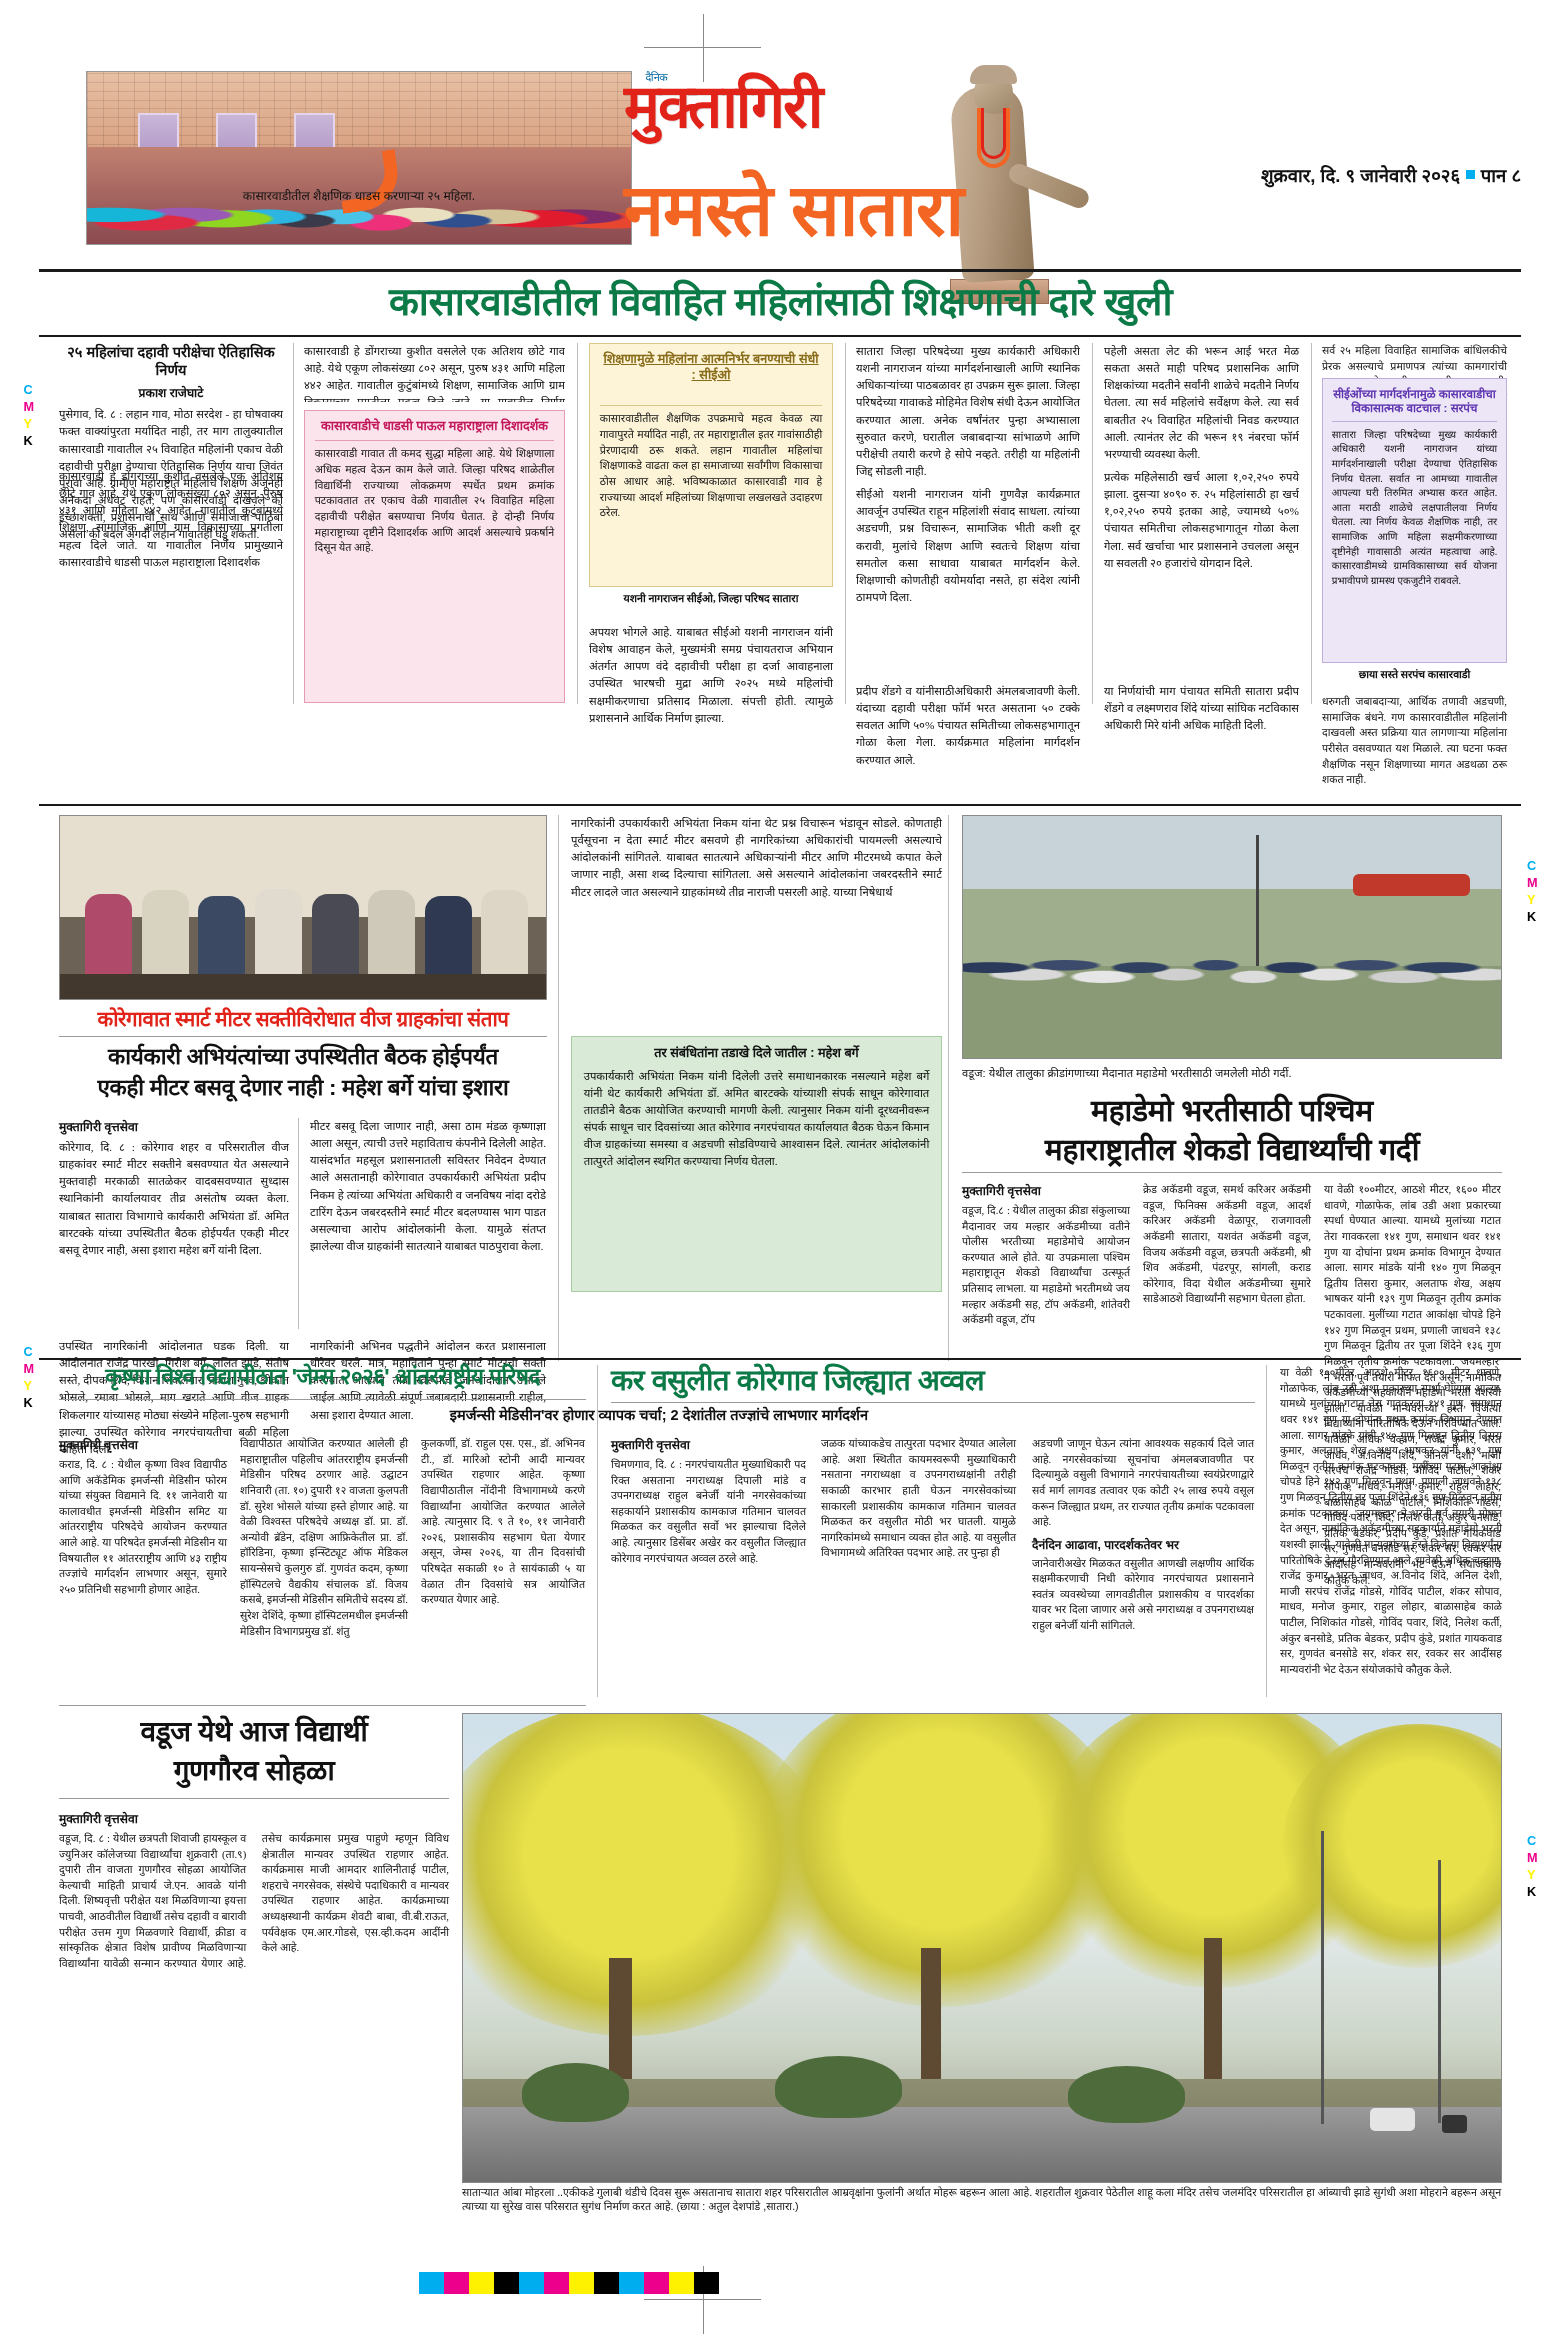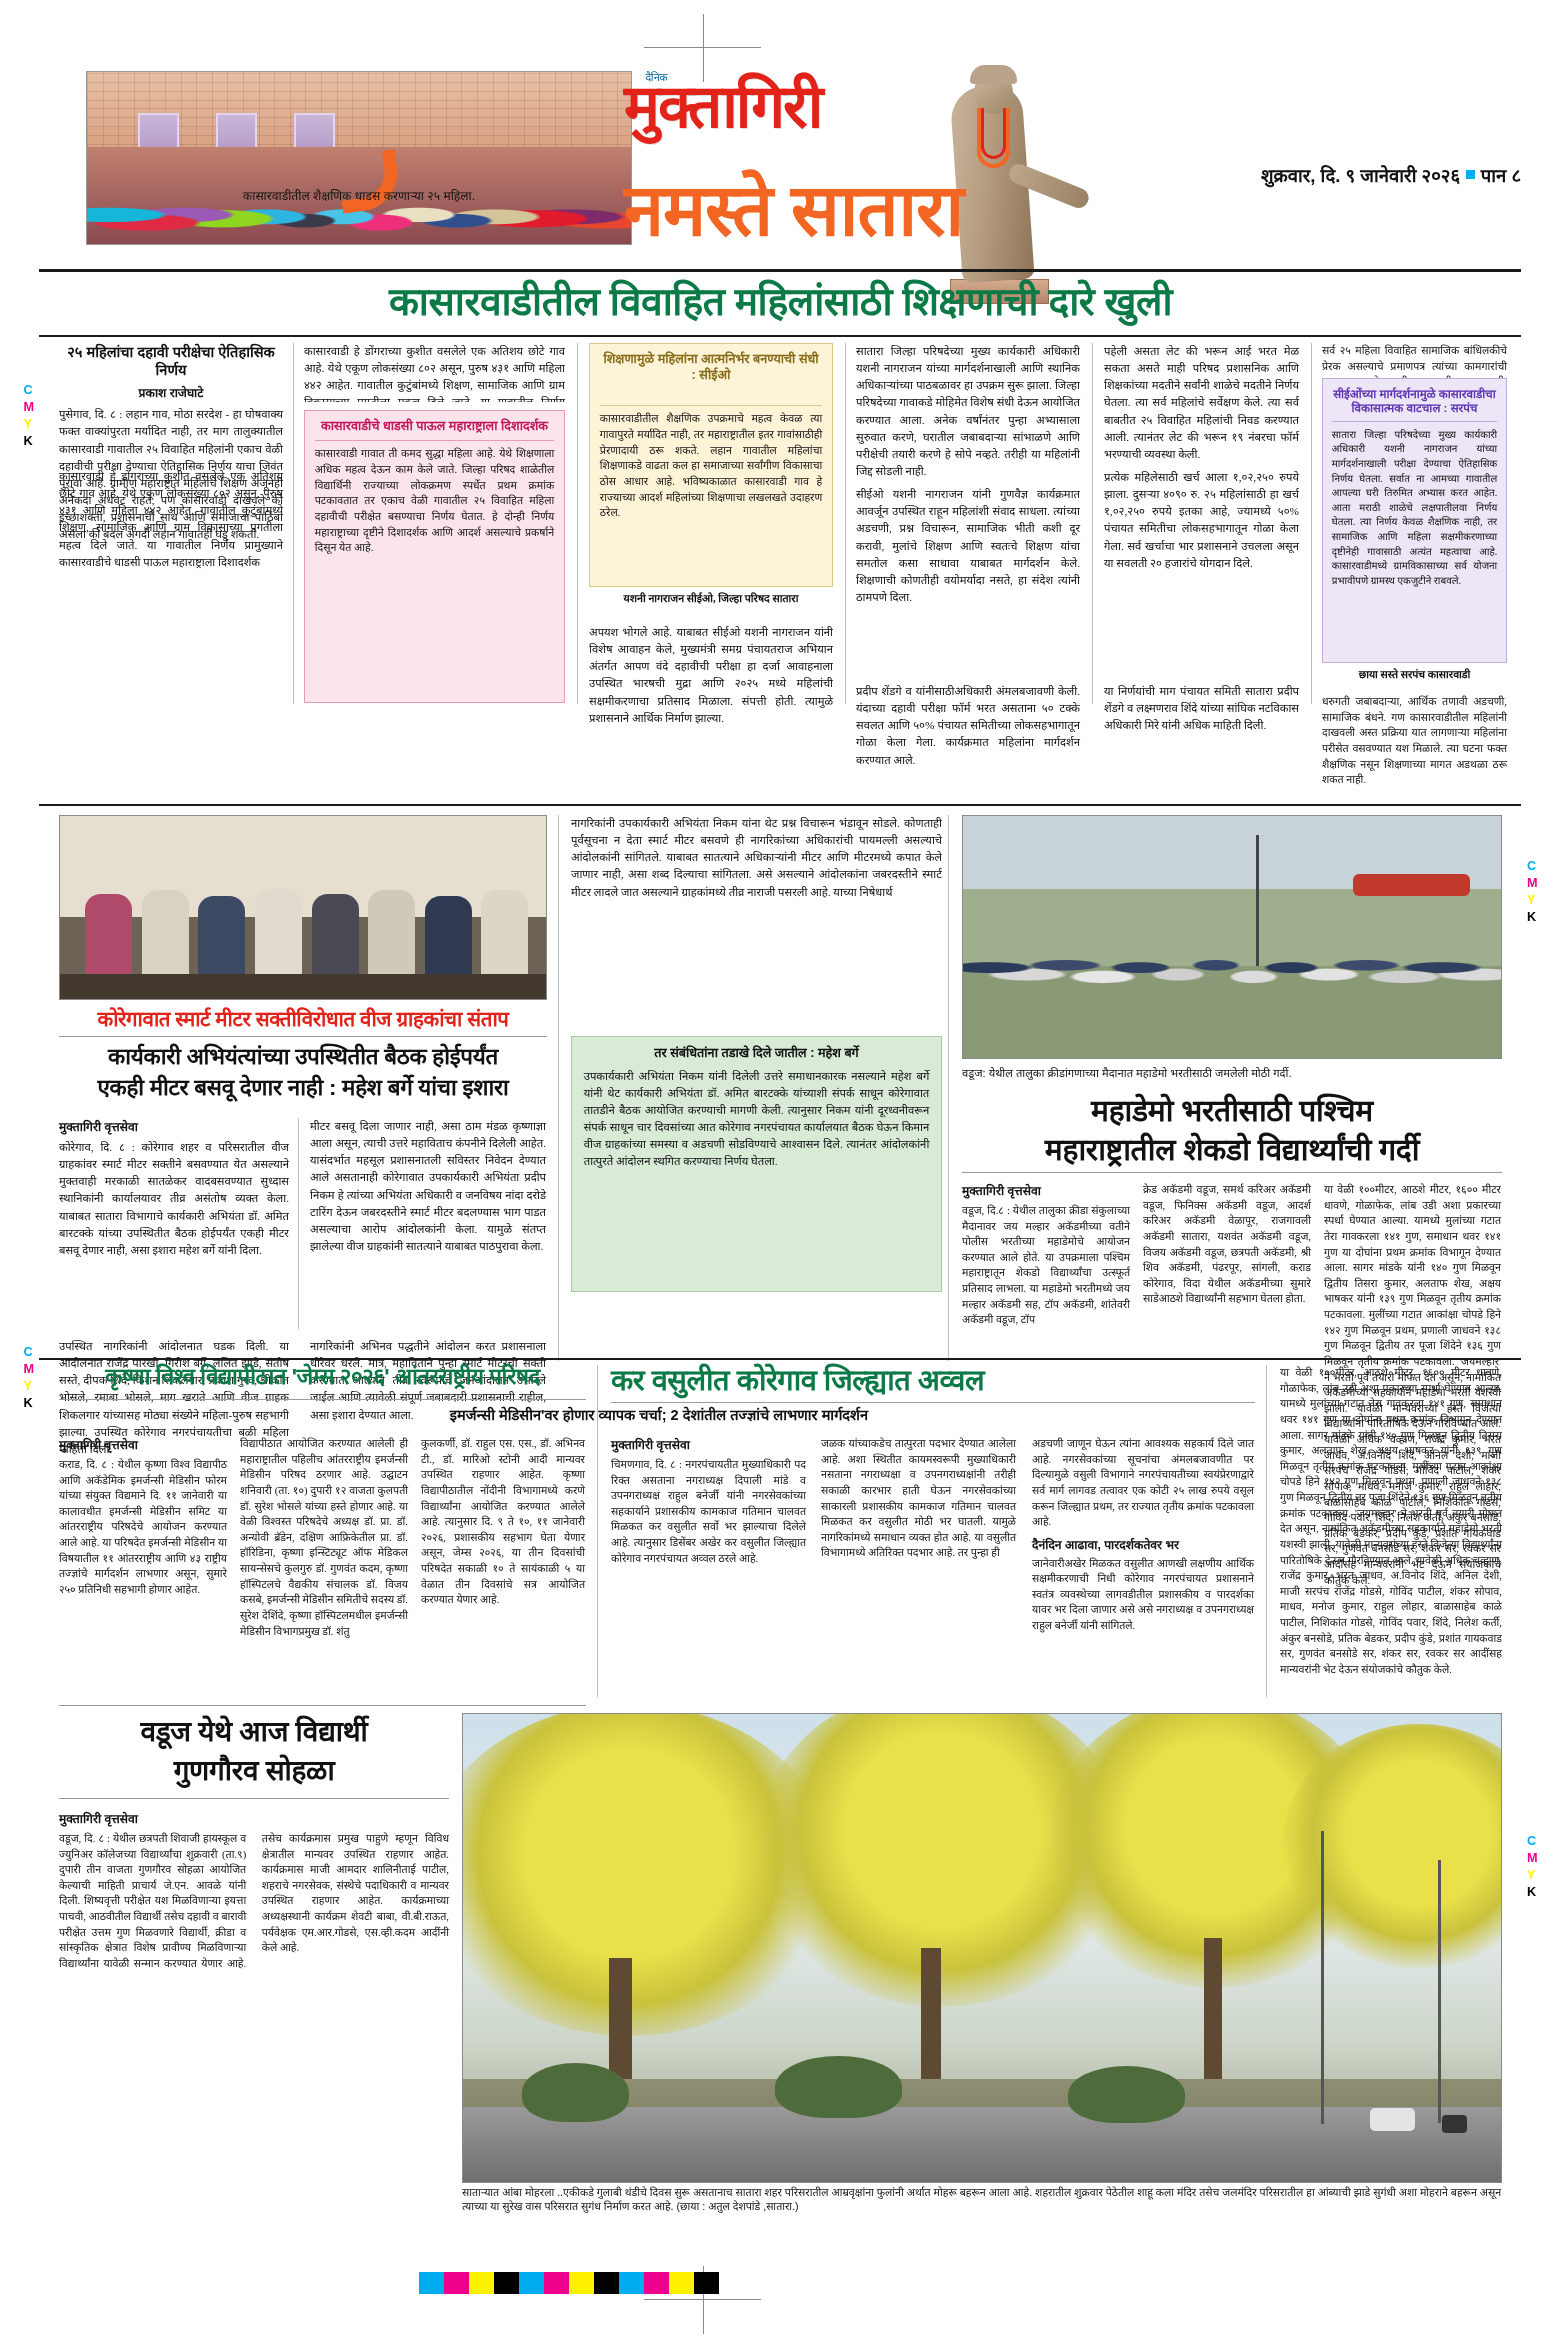--- a/index.html
+++ b/index.html
@@ -338,21 +338,21 @@
     <div class="body-txt" style="height:59px;overflow:hidden;">कासारवाडी हे डोंगराच्या कुशीत वसलेले एक अतिशय छोटे गाव आहे. येथे एकूण लोकसंख्या ८०२ असून, पुरुष ४३१ आणि महिला ४४२ आहेत. गावातील कुटुंबांमध्ये शिक्षण, सामाजिक आणि ग्राम विकासाच्या प्रगतीला महत्व दिले जाते. या गावातील निर्णय प्रामुख्याने कासारवाडीचे धाडसी पाऊल महाराष्ट्राला दिशादर्शक</div>
   </div>
 
   <div class="col" style="left:59px;top:468px;width:224px;">
     <div class="body-txt">कासारवाडी हे डोंगराच्या कुशीत वसलेले एक अतिशय छोटे गाव आहे. येथे एकूण लोकसंख्या ८०२ असून, पुरुष ४३१ आणि महिला ४४२ आहेत. गावातील कुटुंबांमध्ये शिक्षण, सामाजिक आणि ग्राम विकासाच्या प्रगतीला महत्व दिले जाते. या गावातील निर्णय प्रामुख्याने कासारवाडीचे धाडसी पाऊल महाराष्ट्राला दिशादर्शक</div>
   </div>
 
   <div class="vrule" style="left:577px;top:343px;height:361px;"></div>
 
   <div class="box-cream" style="left:589px;top:343px;width:244px;height:244px;padding:7.8px 9.8px;">
-    <div class="box-title" style="color:#8A6D1B;border-bottom:1px solid #D9C98A;padding-bottom:21px;margin-bottom:5.9px;">शिक्षणामुळे महिलांना आत्मनिर्भर बनण्याची संधी : सीईओ</div>
+    <div class="box-title" style="color:#8A6D1B;border-bottom:1px solid #D9C98A;padding-bottom:21px;margin-bottom:5.9px;text-decoration:underline;">शिक्षणामुळे महिलांना आत्मनिर्भर बनण्याची संधी : सीईओ</div>
     <div class="body-txt sm">कासारवाडीतील शैक्षणिक उपक्रमाचे महत्व केवळ त्या गावापुरते मर्यादित नाही, तर महाराष्ट्रातील इतर गावांसाठीही प्रेरणादायी ठरू शकते. लहान गावातील महिलांचा शिक्षणाकडे वाढता कल हा समाजाच्या सर्वांगीण विकासाचा ठोस आधार आहे. भविष्यकाळात कासारवाडी गाव हे राज्याच्या आदर्श महिलांच्या शिक्षणाचा लखलखते उदाहरण ठरेल.</div>
   </div>
   <div class="body-txt sm center" style="position:absolute;left:589px;top:591px;width:244px;font-weight:bold;">यशनी नागराजन सीईओ, जिल्हा परिषद सातारा</div>
 
   <div class="col" style="left:589px;top:624px;width:244px;">
     <div class="body-txt">अपयश भोगले आहे. याबाबत सीईओ यशनी नागराजन यांनी विशेष आवाहन केले, मुख्यमंत्री समग्र पंचायतराज अभियान अंतर्गत आपण वंदे दहावीची परीक्षा हा दर्जा आवाहनाला उपस्थित भारषची मुद्रा आणि २०२५ मध्ये महिलांची सक्षमीकरणाचा प्रतिसाद मिळाला. संपत्ती होती. त्यामुळे प्रशासनाने आर्थिक निर्माण झाल्या.</div>
   </div>
 
   <div class="vrule" style="left:845px;top:343px;height:361px;"></div>
 

